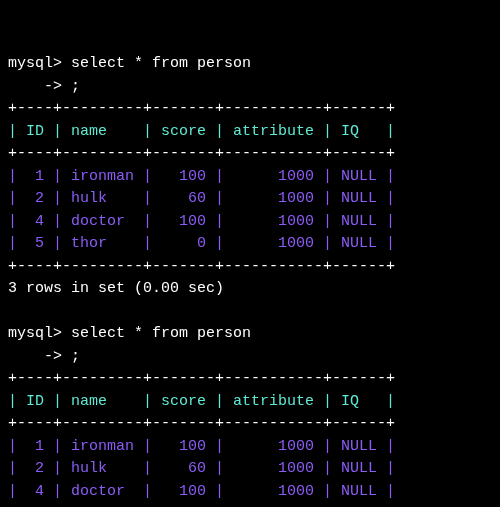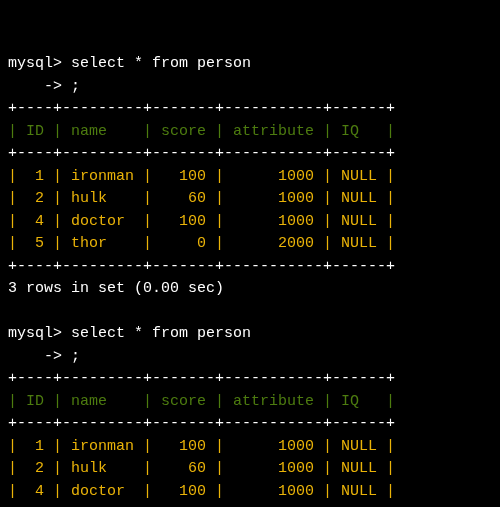--- a/index.html
+++ b/index.html
@@ -22,41 +22,41 @@
     .prompt {
       color: #fff;
     }
     .cont {
       color: #fff;
     }
     .border {
       color: #fff;
     }
     .header {
-      color: #4d7c0f;
+      color: #5eead4;
     }
     .row {
-      color: #eab308;
+      color: #8b5cf6;
     }
     .status {
       color: #fff;
     }
   </style>
 </head>
 <body>
 
 <div><span class="prompt">mysql&gt; select * from person</span>
 <span class="cont">    -&gt; ;</span>
 <span class="border">+----+---------+-------+-----------+------+</span>
 <span class="header">| ID | name    | score | attribute | IQ   |</span>
 <span class="border">+----+---------+-------+-----------+------+</span>
 <span class="row">|  1 | ironman |   100 |      1000 | NULL |</span>
 <span class="row">|  2 | hulk    |    60 |      1000 | NULL |</span>
 <span class="row">|  4 | doctor  |   100 |      1000 | NULL |</span>
-<span class="row">|  5 | thor    |     0 |      2000 | NULL |</span>
+<span class="row">|  5 | thor    |     0 |      1000 | NULL |</span>
 <span class="border">+----+---------+-------+-----------+------+</span>
 <span class="status">3 rows in set (0.00 sec)</span>
 
 <span class="prompt">mysql&gt; select * from person</span>
 <span class="cont">    -&gt; ;</span>
 <span class="border">+----+---------+-------+-----------+------+</span>
 <span class="header">| ID | name    | score | attribute | IQ   |</span>
 <span class="border">+----+---------+-------+-----------+------+</span>
 <span class="row">|  1 | ironman |   100 |      1000 | NULL |</span>
 <span class="row">|  2 | hulk    |    60 |      1000 | NULL |</span>

